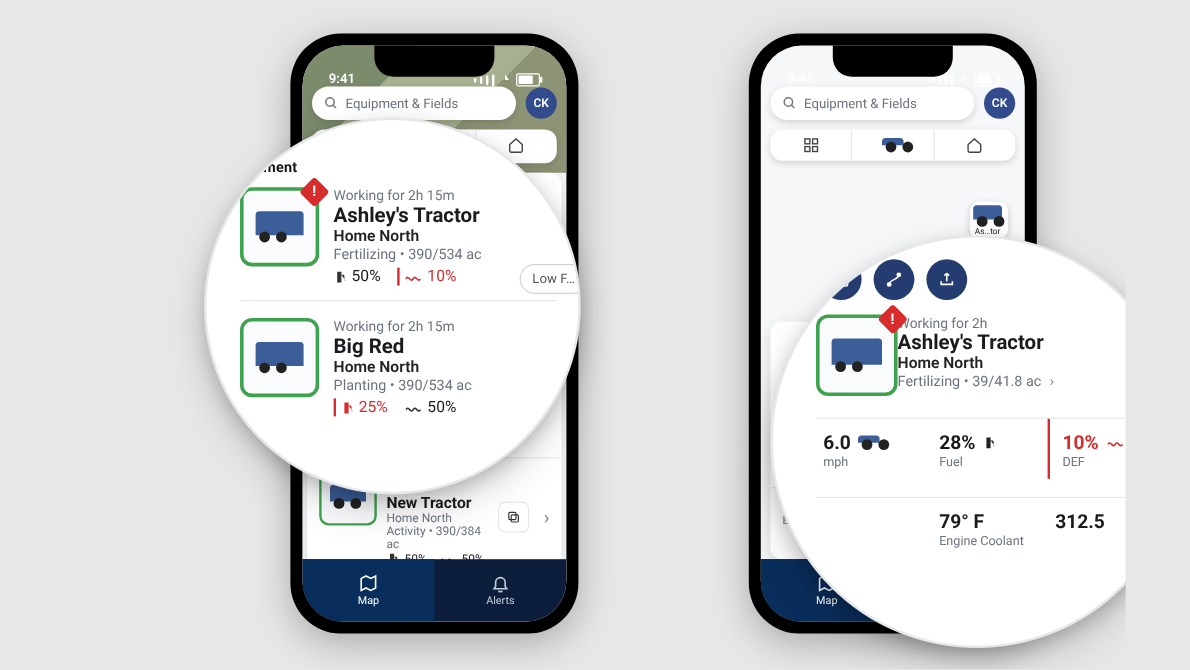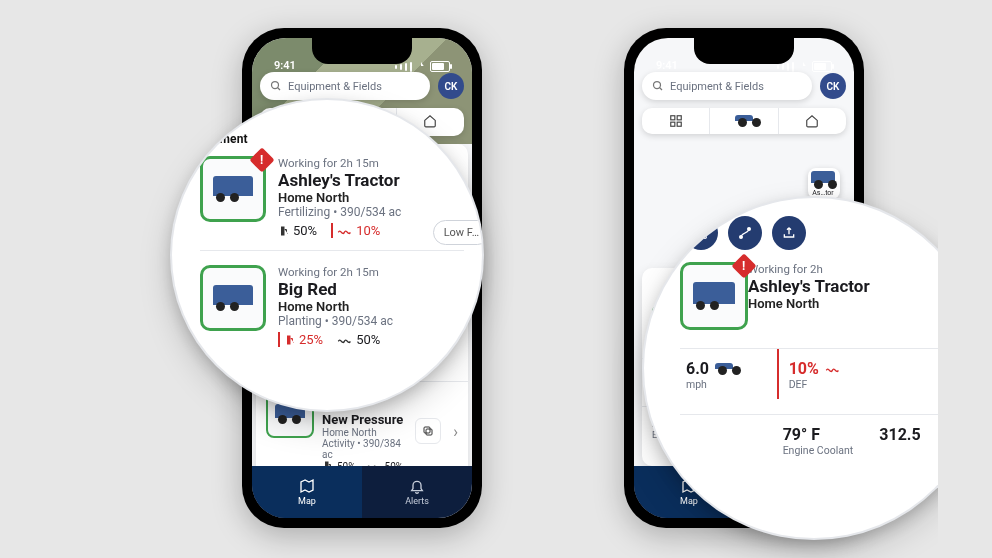--- a/index.html
+++ b/index.html
@@ -440,21 +440,21 @@
                 </svg>
       </div>
       <div class="chev">›</div>
             </div>
             <div class="row">
       <div class="thumb green">
         <div class="tractor"></div>
       </div>
       <div class="rowtext">
         <div class="meta">Working for 2h 15m</div>
-        <div class="name">New Pressure</div>
+        <div class="name">New Tractor</div>
         <div class="sub">Home North</div>
         <div class="sub">Activity • 390/384 ac</div>
         <div class="stats">
           <span class="st">
             <svg class="icon-fuel" viewBox="0 0 24 24" fill="#333">
                       <path d="M6 3h7v18H6zM13 8h3a2 2 0 0 1 2 2v6a2 2 0 0 0 2 2"></path>
                     </svg>
             50%
           </span>
           <span class="st">
@@ -706,27 +706,37 @@
 
       <div class="hdr">
         <div class="thumb big green">
           <div class="tractor" style="width:42px;height:28px"></div>
           <div class="alert-badge"></div>
         </div>
         <div class="rowtext">
           <div class="meta">Working for 2h</div>
           <div class="name">Ashley's Tractor</div>
           <div class="field">Home North</div>
+          <div class="detail">
+            <span>Fertilizing • 39/41.8 ac</span>
+            <span class="chev">›</span>
+          </div>
         </div>
       </div>
 
       <div class="metrics" id="lens2-m1">
           <div class="metric">
             <div class="val">6.0 <span class="tractor" style="width:18px;height:12px;display:inline-block"></span></div>
             <div class="lab">mph</div>
+          </div>
+          <div class="metric">
+            <div class="val">28% <svg class="icon-fuel" viewBox="0 0 24 24" fill="#222">
+                <path d="M6 3h7v18H6zM13 8h3a2 2 0 0 1 2 2v6a2 2 0 0 0 2 2"></path>
+              </svg></div>
+            <div class="lab">Fuel</div>
           </div>
           <div class="metric red redbar">
             <div class="val">10% <svg class="icon-def" viewBox="0 0 24 12" fill="none" stroke="currentColor" stroke-width="2">
                 <path d="M2 8c3-6 6 6 9 0s6 6 9 0"></path>
               </svg></div>
             <div class="lab">DEF</div>
           </div>
         </div>
       <div class="metrics2" id="lens2-m2">
           <div class="metric" style="visibility: hidden;"></div>

